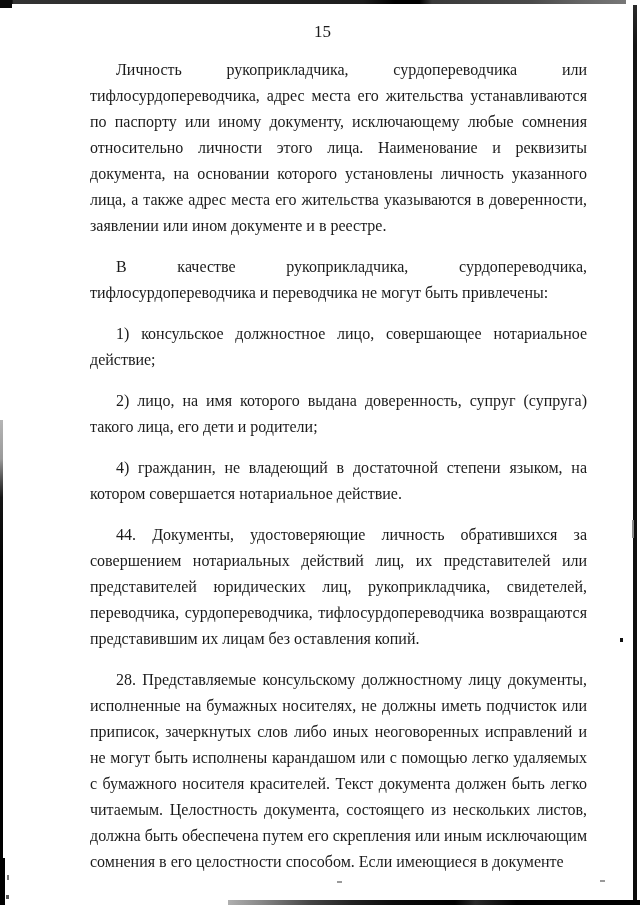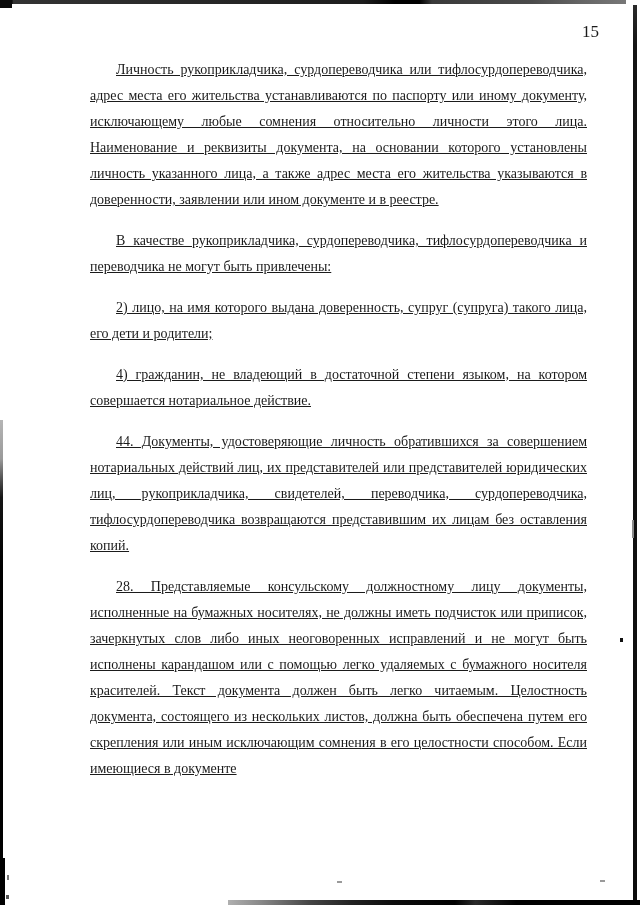--- a/index.html
+++ b/index.html
@@ -49,32 +49,31 @@
   }
   .speck-a { left: 632px; top: 520px; width: 2px; height: 18px; background: #8a8a8a; }
   .speck-b { left: 620px; top: 638px; width: 3px; height: 4px; background: #111; }
   .speck-c { left: 7px;  top: 875px; width: 2px; height: 5px; background: #777; }
   .speck-d { left: 6px;  top: 895px; width: 3px; height: 4px; background: #555; }
   .speck-e { left: 337px; top: 881px; width: 5px; height: 2px; background: #9a9a9a; }
   .speck-f { left: 600px; top: 880px; width: 5px; height: 2px; background: #9a9a9a; }
   
   .page-number {
     position: absolute;
-    left: 102px; top: 23px; width: 497px;
-    text-align: right;
+    left: 74px; top: 23px; width: 497px;
+    text-align: center;
     font-size: 17px;
     line-height: 18px;
   }
   .content {
     position: absolute;
     left: 90px; top: 57px; width: 497px;
-    font-size: 14px;
+    font-size: 16px;
     line-height: 26px;
     text-align: justify;
-    text-decoration: underline;
   }
   .content p {
     margin: 0;
     text-indent: 26px;
   }
   .content p + p { margin-top: 15px; }
 </style>
 </head>
 <body>
 
@@ -91,19 +90,20 @@
   <div class="artifact speck-c"></div>
   <div class="artifact speck-d"></div>
   <div class="artifact speck-e"></div>
   <div class="artifact speck-f"></div>
 
   <div class="page-number">15</div>
 
   <div class="content">
     <p>Личность рукоприкладчика, сурдопереводчика или тифлосурдопереводчика, адрес места его жительства устанавливаются по паспорту или иному документу, исключающему любые сомнения относительно личности этого лица. Наименование и реквизиты документа, на основании которого установлены личность указанного лица, а также адрес места его жительства указываются в доверенности, заявлении или ином документе и в реестре.</p>
     <p>В качестве рукоприкладчика, сурдопереводчика, тифлосурдопереводчика и переводчика не могут быть привлечены:</p>
+    <p>1) консульское должностное лицо, совершающее нотариальное действие;</p>
     <p>2) лицо, на имя которого выдана доверенность, супруг (супруга) такого лица, его дети и родители;</p>
     <p>4) гражданин, не владеющий в достаточной степени языком, на котором совершается нотариальное действие.</p>
     <p>44. Документы, удостоверяющие личность обратившихся за совершением нотариальных действий лиц, их представителей или представителей юридических лиц, рукоприкладчика, свидетелей, переводчика, сурдопереводчика, тифлосурдопереводчика возвращаются представившим их лицам без оставления копий.</p>
     <p>28. Представляемые консульскому должностному лицу документы, исполненные на бумажных носителях, не должны иметь подчисток или приписок, зачеркнутых слов либо иных неоговоренных исправлений и не могут быть исполнены карандашом или с помощью легко удаляемых с бумажного носителя красителей. Текст документа должен быть легко читаемым. Целостность документа, состоящего из нескольких листов, должна быть обеспечена путем его скрепления или иным исключающим сомнения в его целостности способом. Если имеющиеся в документе</p>
   </div>
 
 </div>
 
 </body></html>

